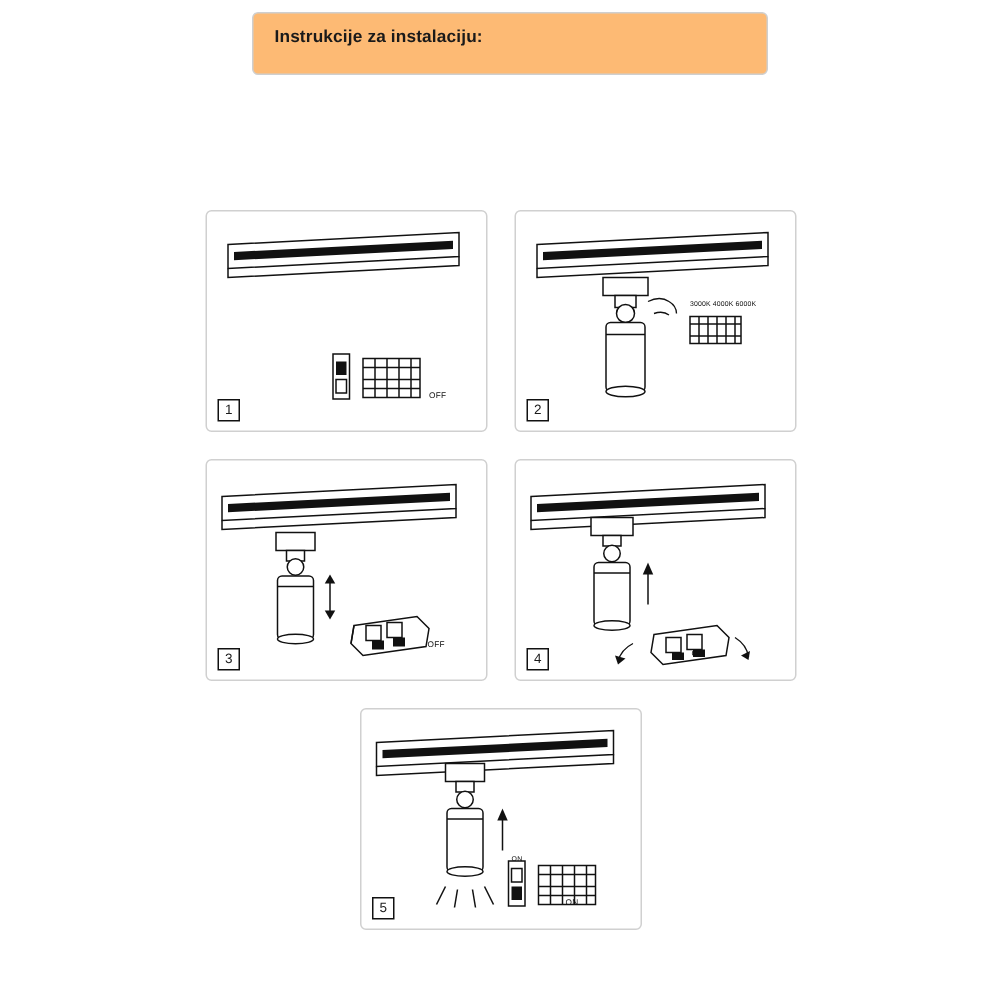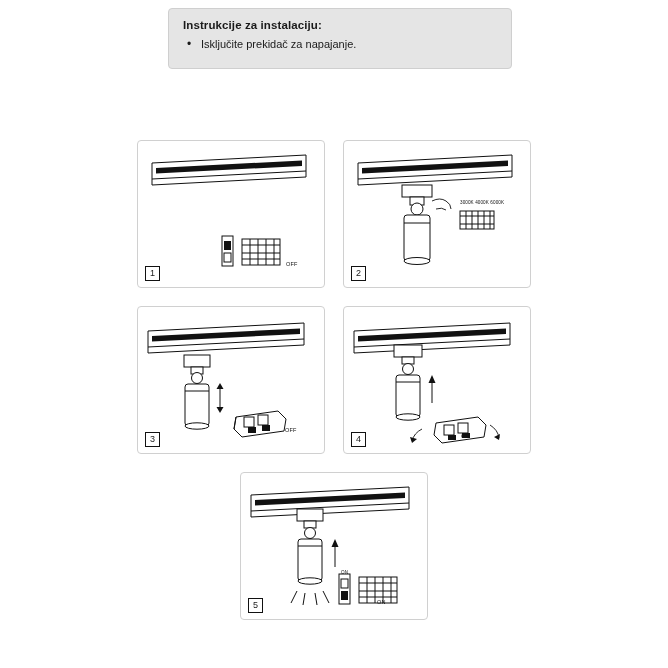--- a/index.html
+++ b/index.html
@@ -19,21 +19,21 @@
   
   .instructions {
     position: absolute;
     left: 168px;
     top: 8px;
     width: 344px;
     box-sizing: border-box;
     padding: 10px 12px 12px 12px;
     border: 1px solid #cfcfcf;
     border-radius: 4px;
-    background: #e5e5e5;
+    background: #fdba74;
   }
   .instructions-title {
     font-size: 11.5px;
     font-weight: bold;
     margin: 0 0 6px 2px;
     letter-spacing: 0.1px;
   }
   .instructions ul {
     margin: 0;
     padding: 0 0 0 18px;
@@ -105,21 +105,20 @@
     font-size: 4.6px;
     letter-spacing: 0.1px;
   }
 </style>
 </head>
 <body>
 
 <div class="instructions">
   <div class="instructions-title">Instrukcije za instalaciju:</div>
   <ul>
-    <li>Isključite prekidač za napajanje.</li>
   </ul>
 </div>
 
 <div class="steps">
 
   <div class="step-row">
 
     <div class="step">
       <svg width="188" height="148" viewBox="0 0 188 148">
         <g fill="none" stroke="#111" stroke-width="1">

